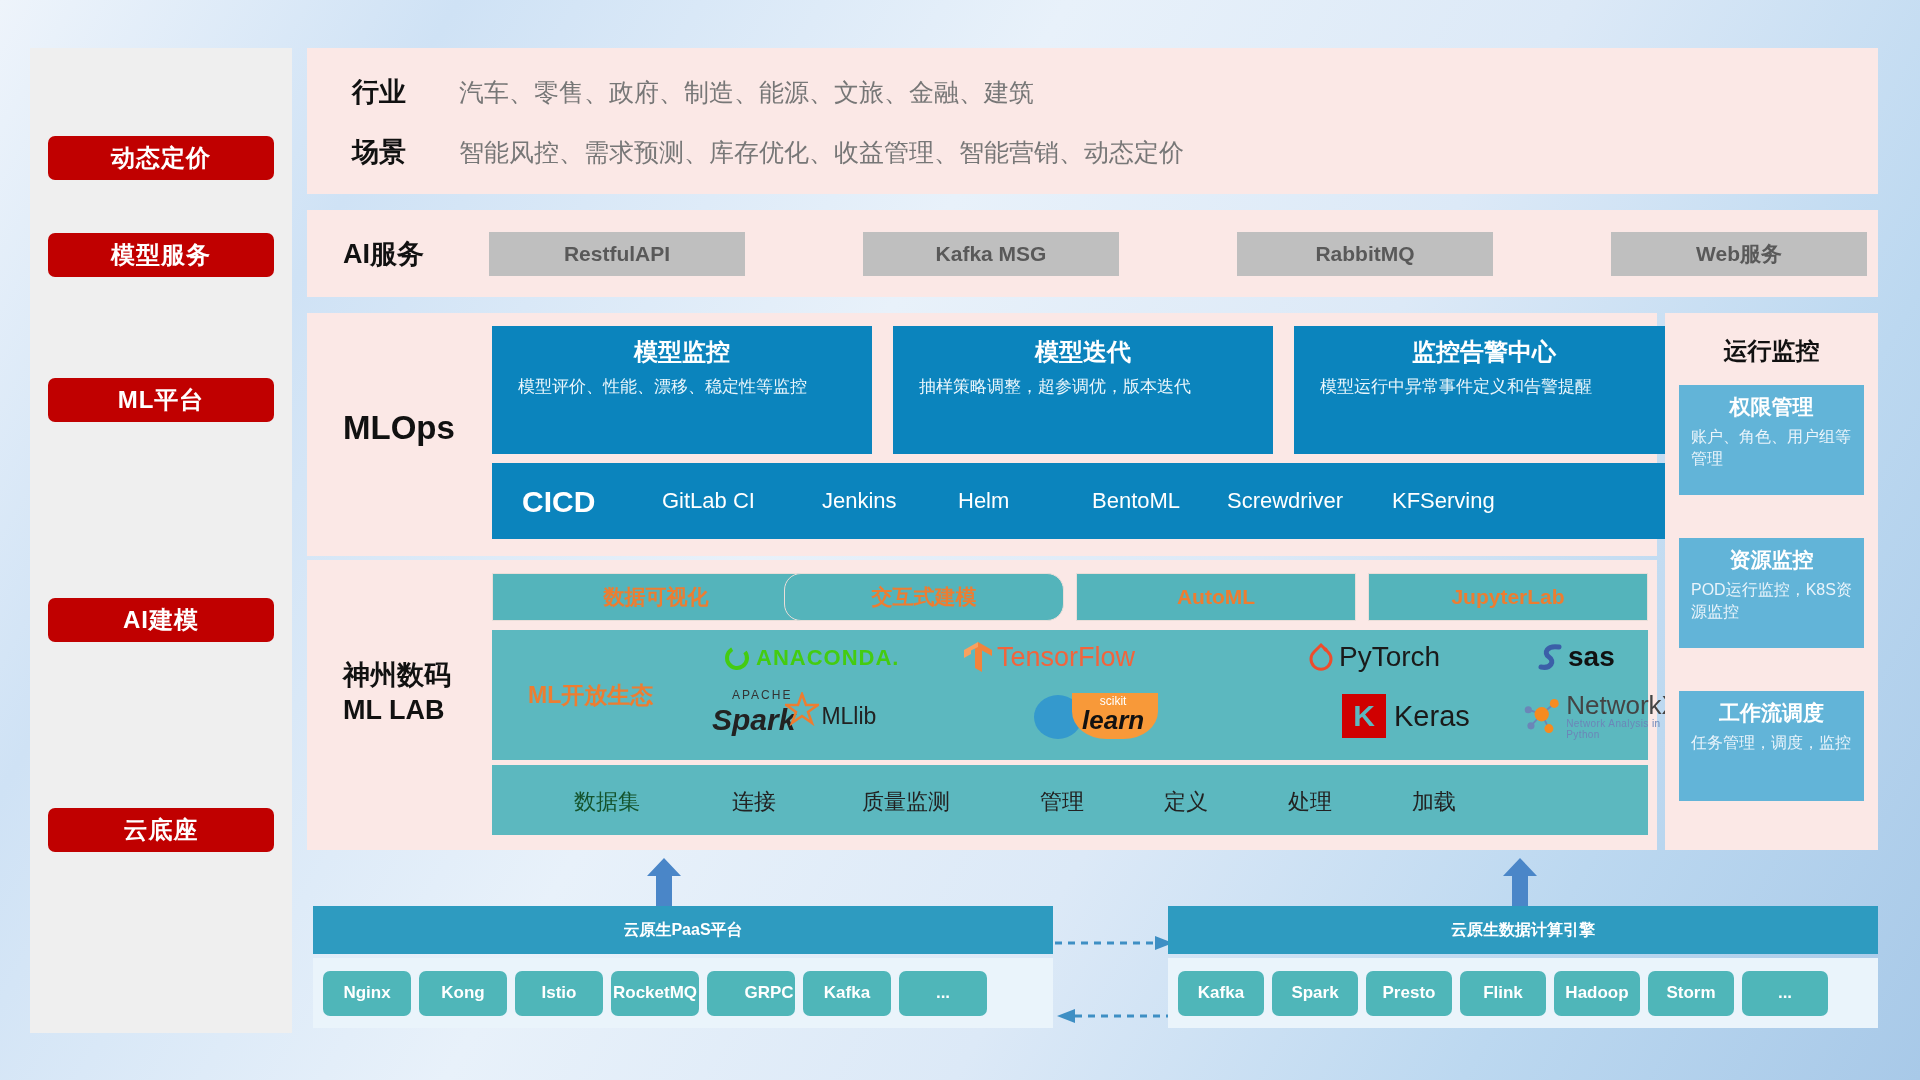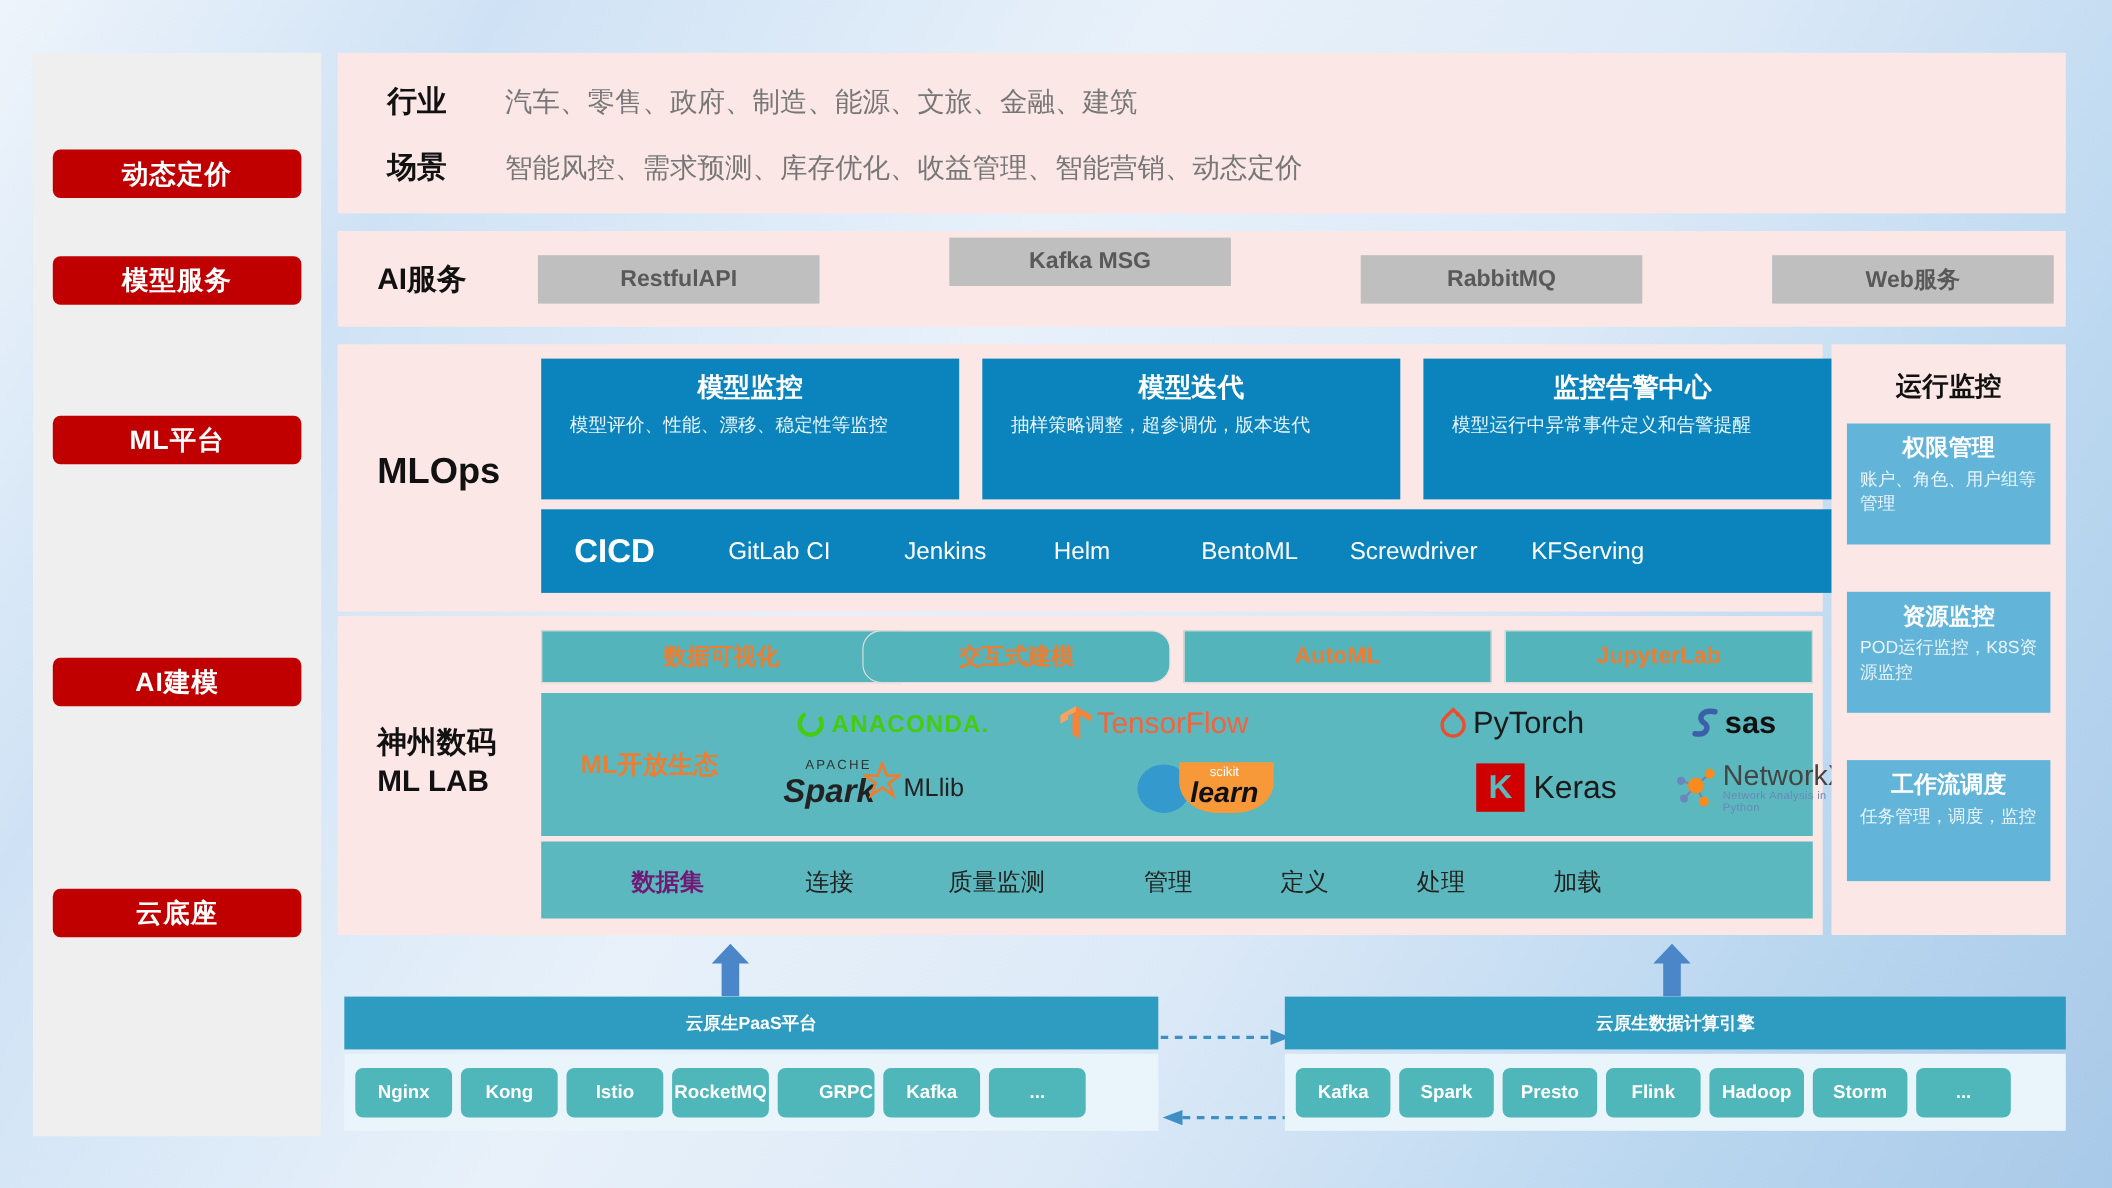--- a/index.html
+++ b/index.html
@@ -52,21 +52,21 @@
   .cicdbar .cicd-item{ color:#fff; font-size:22px; line-height:1.05; }
 
   
   .tealbox{ position:absolute; background:#5cb8bf; }
   .tchip{
     background:#54b4bb; color:#ed7d31; font-weight:bold; font-size:21px;
     display:flex; align-items:center; justify-content:center; height:48px;
     border:1px solid #e9ded9;
   }
   .eco-label{ color:#ed7d31; font-weight:bold; font-size:23px; }
-  .ds-label{ color:#701a75; font-weight:bold; font-size:22px; }
+  .ds-label{ color:#14532d; font-weight:normal; font-size:22px; }
   .ds-item{ color:#222; font-size:22px; }
 
   
   .monitor-title{ font-size:24px; font-weight:bold; color:#111; text-align:center; }
   .mcard{ position:absolute; background:#62b4d8; padding:8px 12px; }
   .mcard .t{ color:#fff; font-weight:bold; font-size:21px; text-align:center; margin-bottom:5px;}
   .mcard .d{ color:#eaf4fb; font-size:16px; line-height:1.35; }
 
   
   .cloudhdr{
@@ -111,21 +111,21 @@
   <div class="panel" style="left:307px; top:48px; width:1571px; height:146px;">
     <div style="position:absolute; left:45px; top:26px;" class="kv-label">行业</div>
     <div style="position:absolute; left:152px; top:28px;" class="kv-val">汽车、零售、政府、制造、能源、文旅、金融、建筑</div>
     <div style="position:absolute; left:45px; top:86px;" class="kv-label">场景</div>
     <div style="position:absolute; left:152px; top:88px;" class="kv-val">智能风控、需求预测、库存优化、收益管理、智能营销、动态定价</div>
   </div>
 
   <div class="panel" style="left:307px; top:210px; width:1571px; height:87px;">
     <div class="rowlabel" style="left:36px; top:0; height:87px; font-size:27px;">AI服务</div>
     <div class="gchip" style="position:absolute; left:182px;  top:22px; width:256px;">RestfulAPI</div>
-    <div class="gchip" style="position:absolute; left:556px;  top:6px; width:256px;">Kafka MSG</div>
+    <div class="gchip" style="position:absolute; left:556px;  top:22px; width:256px;">Kafka MSG</div>
     <div class="gchip" style="position:absolute; left:1304px; top:22px; width:256px;">Web服务</div>
     <div class="gchip" style="position:absolute; left:930px;  top:22px; width:256px;">RabbitMQ</div>
   </div>
 
   <div class="panel" style="left:307px; top:313px; width:1350px; height:243px;">
     <div class="rowlabel" style="left:36px; top:50px; height:130px; font-size:33px;">MLOps</div>
 
     <div class="bluecard" style="left:185px; top:13px; width:380px; height:128px;">
       <div class="t">模型监控</div>
       <div class="d">模型评价、性能、漂移、稳定性等监控</div>

